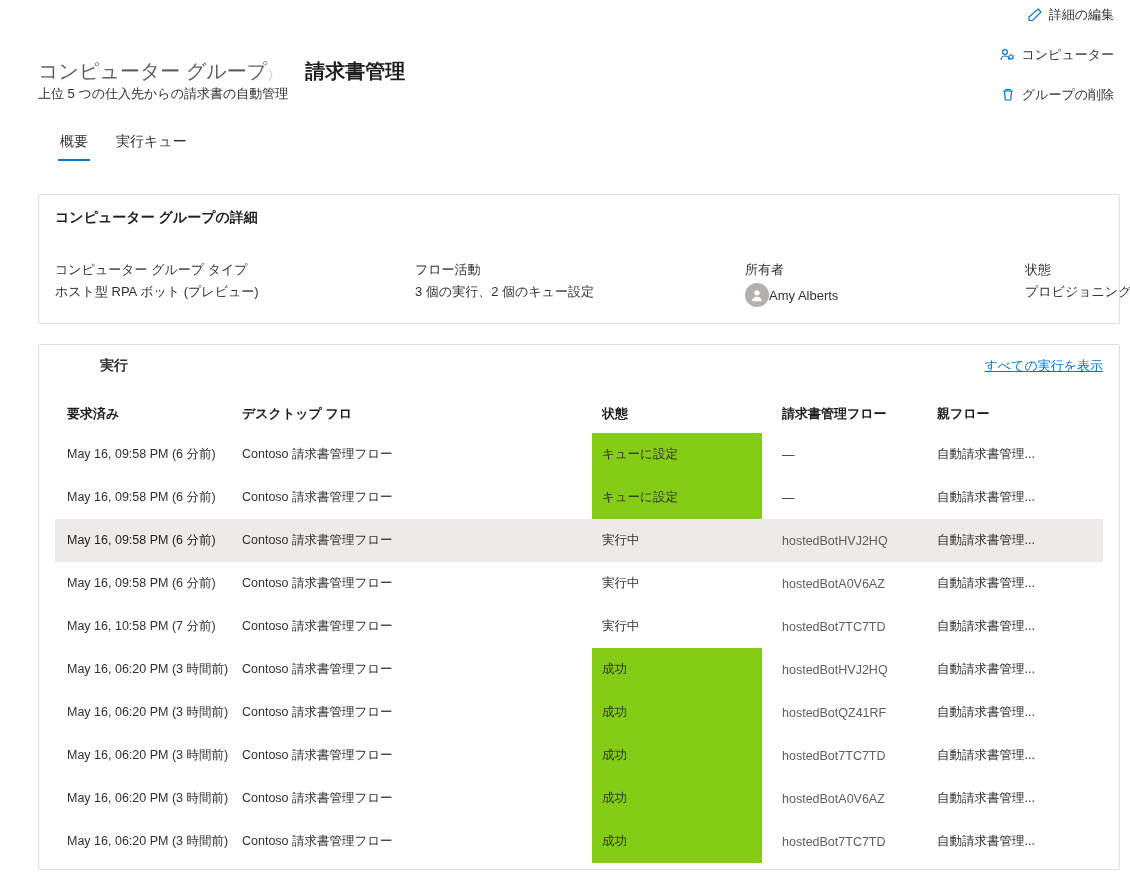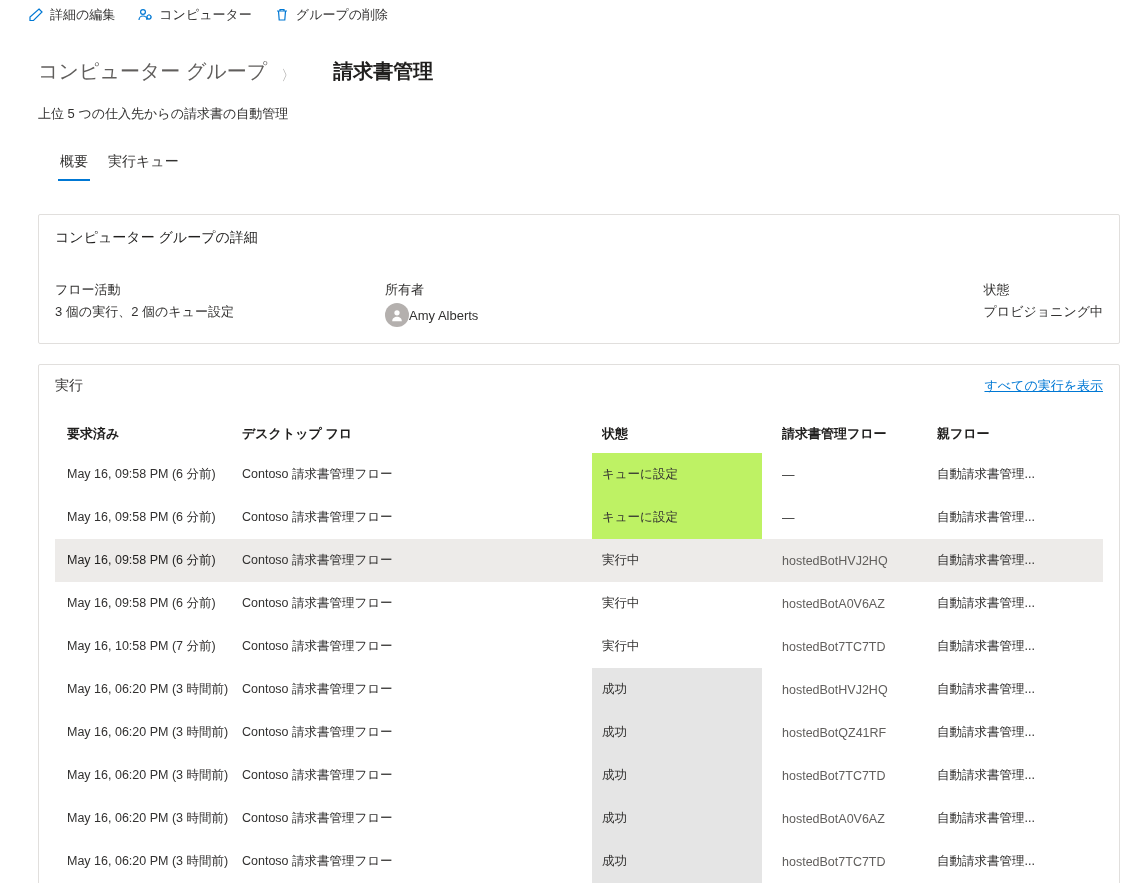--- a/index.html
+++ b/index.html
@@ -5,49 +5,49 @@
   * { box-sizing: border-box; margin: 0; padding: 0; }
   body {
     font-family: "Segoe UI", "Yu Gothic UI", "Meiryo", sans-serif;
     font-size: 13px;
     color: #323130;
     background: #ffffff;
     width: 1130px;
   }
   .toolbar {
     display: flex;
-    align-items: flex-start;
+    align-items: flex-end;
     gap: 22px;
     padding: 6px 16px 8px 28px;
     height: 42px;
+    flex-direction: column;
   }
   .toolbar-item {
     display: inline-flex;
     align-items: center;
     gap: 6px;
     font-size: 13px;
     color: #323130;
     cursor: pointer;
   }
   .toolbar-item svg { width: 16px; height: 16px; }
   .page-main { padding: 16px 0 0 38px; }
   .breadcrumb {
     display: flex;
     align-items: flex-end;
-    gap: 14px;
     font-size: 20px;
     color: #605e5c;
-    margin-bottom: 20px;
+    margin-bottom: 0;
   }
   .breadcrumb .current { font-weight: 600; color: #201f1e; padding-left: 24px; }
   .breadcrumb .chevron { color: #a19f9d; font-size: 14px; }
   .subtitle { font-size: 13px; color: #323130; margin-bottom: 24px; }
   .tabs {
     display: flex;
-    gap: 20px;
+    gap: 28px;
     border-bottom: 1px solid transparent;
     padding-left: 22px;
     margin-bottom: 32px;
   }
   .tab {
     padding: 6px 0 10px 0;
     font-size: 14px;
     color: #323130;
     cursor: pointer;
     position: relative;
@@ -61,21 +61,21 @@
   }
   .tab.active { font-weight: 400; }
   .card {
     border: 1px solid #e1dfdd;
     border-radius: 2px;
     margin-right: 10px;
     margin-bottom: 20px;
   }
   .card-title {
     font-size: 14px;
-    font-weight: 400;
+    font-weight: 700;
     padding: 14px 16px 4px 16px;
     color: #201f1e;
   }
   .details-grid {
     display: flex;
     padding: 30px 16px 16px 16px;
     gap: 60px;
   }
   .detail-block { flex: 0 0 auto; min-width: 180px; }
   .detail-block.owner { min-width: 220px; }
@@ -101,21 +101,21 @@
     align-items: center;
     justify-content: center;
   }
   .avatar svg { width: 14px; height: 14px; fill: #ffffff; }
   .runs-header {
     padding: 12px 16px 0 16px;
     display: flex;
     align-items: center;
     justify-content: space-between;
   }
-  .runs-title { font-size: 14px; font-weight: 400; }
+  .runs-title { font-size: 14px; font-weight: 700; margin-left: 45px; }
   .show-all {
     color: #0078d4;
     font-size: 13px;
     text-decoration: underline;
     cursor: pointer;
   }
   .runs-table {
     width: 100%;
     padding: 20px 16px 0 16px;
   }
@@ -142,23 +142,23 @@
   .cell { white-space: nowrap; overflow: hidden; text-overflow: ellipsis; padding-right: 8px; }
   .cell-computer { color: #605e5c; }
   .status-pill {
     display: inline-flex;
     align-items: center;
     height: 43px;
     width: 170px;
     padding-left: 10px;
     margin-left: -10px;
   }
-  .stat-queued  { background: #bef264; }
+  .stat-queued  { background: #84cc16; }
   .stat-running { }
-  .stat-success { background: #e5e5e5; }
+  .stat-success { background: #84cc16; }
   .emdash { color: #323130; }
 </style>
 </head>
 <body>
 
 <div class="toolbar">
   <div class="toolbar-item">
     <svg viewBox="0 0 16 16" fill="none" stroke="#0078d4" stroke-width="1.2">
       <path d="M11 2l3 3-8.5 8.5H2V10L11 2z"></path>
     </svg>
@@ -190,20 +190,24 @@
   <div class="subtitle">上位 5 つの仕入先からの請求書の自動管理</div>
 
   <div class="tabs">
     <div class="tab active">概要</div>
     <div class="tab">実行キュー</div>
   </div>
 
   <div class="card">
     <div class="card-title">コンピューター グループの詳細</div>
     <div class="details-grid">
+      <div class="detail-block" style="min-width:300px">
+        <div class="detail-label">コンピューター グループ タイプ</div>
+        <div class="detail-value">ホスト型 RPA ボット (プレビュー)</div>
+      </div>
       <div class="detail-block" style="min-width:270px">
         <div class="detail-label">フロー活動</div>
         <div class="detail-value">3 個の実行、2 個のキュー設定</div>
       </div>
       <div class="detail-block owner">
         <div class="detail-label">所有者</div>
         <div class="owner-row">
           <span class="avatar">
             <svg viewBox="0 0 16 16">
                 <circle cx="8" cy="5.5" r="3"></circle>

